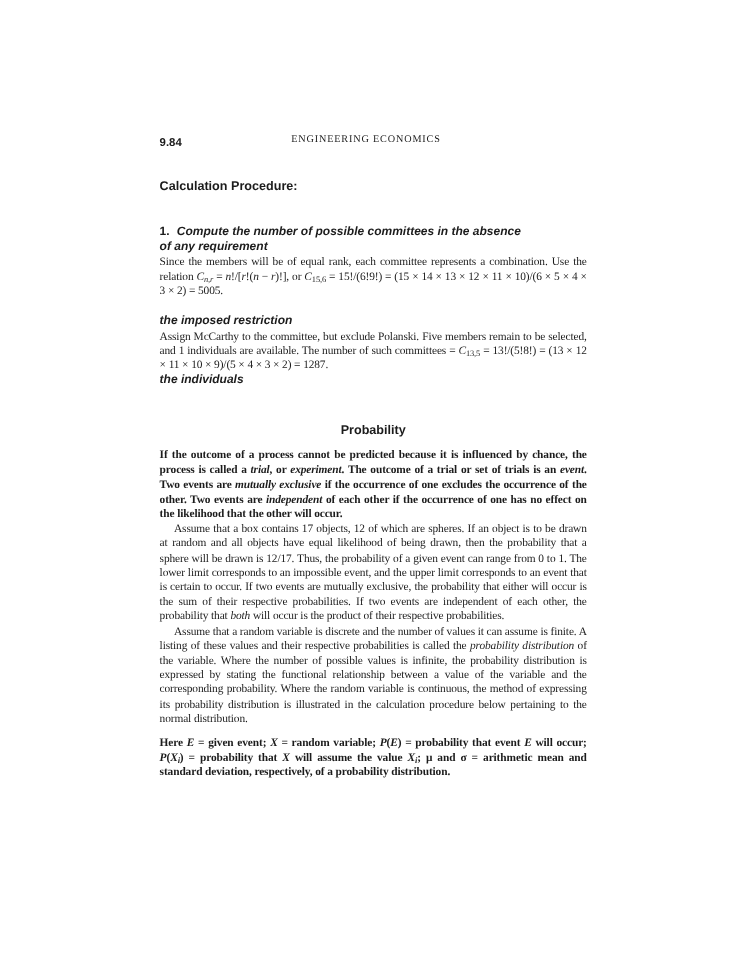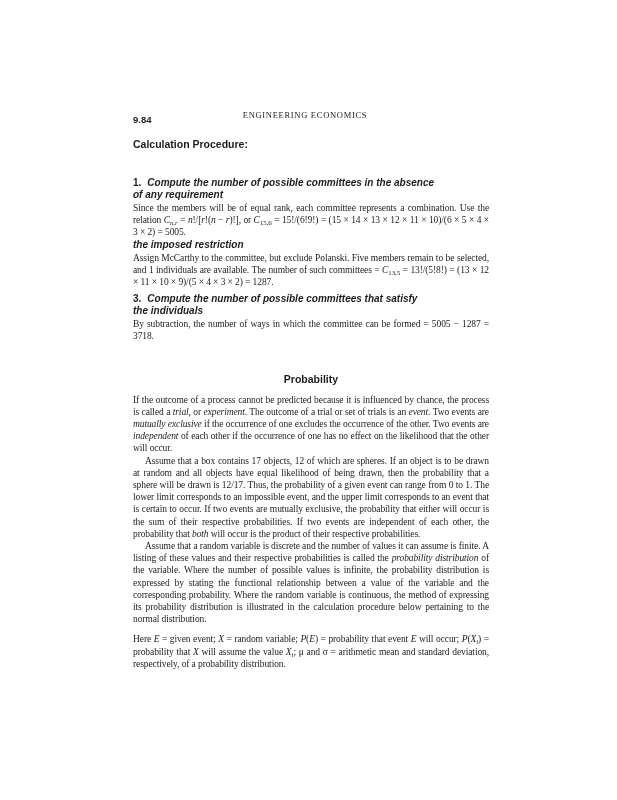--- a/index.html
+++ b/index.html
@@ -34,21 +34,21 @@
     font-size:8.5px;
     letter-spacing:0.7px;
   }
   .section-heading {
     font-family:"Liberation Sans", sans-serif;
     font-weight:700;
     font-size:10.5px;
     line-height:13px;
     margin:0;
   }
-  .calc-heading { margin-top:17px; }
+  .calc-heading { margin-top:28px; }
   .prob-heading { margin-top:30px;text-align:center; }
   .not-heading  { margin-top:29px; }
   .step-title {
     font-family:"Liberation Sans", sans-serif;
     font-weight:700;
     font-style:italic;
     font-size:10px;
     line-height:12px;
     margin:5px 0 0 0;
   }
@@ -58,21 +58,21 @@
     padding-right:6px;
   }
   .step-body, .para {
     font-size:9.5px;
     line-height:12.2px;
     text-align:justify;
     margin:1px 0 0 0;
     letter-spacing:-0.1px;
   }
   .para { margin:0; }
-  .para-first { margin-top:8px; }
+  .para-first { margin-top:8px;font-weight:bold; }
   .para.indent { text-indent:12px; }
   .it { font-style:italic; }
   sub {
     font-size:7px;
     line-height:0;
     vertical-align:baseline;
     position:relative;
     top:2px;
   }
 </style>
@@ -90,28 +90,26 @@
     <section>
       <h2 class="section-heading calc-heading">Calculation Procedure:</h2>
 
       <div class="step">
         <p class="step-title step-title-first"><span class="step-num">1.</span><span>Compute the number of possible committees in the absence</span></p>
         <p class="step-title" style="margin-top:0;">of any requirement</p>
         <p class="step-body"><span>Since the members will be of equal rank, each committee represents a combination. Use the relation </span><span class="it">C</span><sub class="it">n,r</sub><span> = </span><span class="it">n</span><span>!/[</span><span class="it">r</span><span>!(</span><span class="it">n</span><span> − </span><span class="it">r</span><span>)!], or </span><span class="it">C</span><sub>15,6</sub><span> = 15!/(6!9!) = (15 × 14 × 13 × 12 × 11 × 10)/(6 × 5 × 4 × 3 × 2) = 5005.</span></p>
       </div>
 
       <div class="step">
-        <p class="step-title" style="margin-top:0;">the imposed restriction</p>
+        <p class="step-title" style="margin-top:12px;">the imposed restriction</p>
         <p class="step-body"><span>Assign McCarthy to the committee, but exclude Polanski. Five members remain to be selected, and 1 individuals are available. The number of such committees = </span><span class="it">C</span><sub>13,5</sub><span> = 13!/(5!8!) = (13 × 12 × 11 × 10 × 9)/(5 × 4 × 3 × 2) = 1287.</span></p>
       </div>
 
       <div class="step">
-        <p class="step-title"><span class="step-num">3.</span><span>Compute the number of possible committees that satisfy</span></p>
         <p class="step-title" style="margin-top:0;">the individuals</p>
-        <p class="step-body"><span>By subtraction, the number of ways in which the committee can be formed = 5005 − 1287 = 3718.</span></p>
       </div>
     </section>
 
     <section>
       <h2 class="section-heading prob-heading">Probability</h2>
       <p class="para para-first"><span>If the outcome of a process cannot be predicted because it is influenced by chance, the process is called a </span><span class="it">trial</span><span>, or </span><span class="it">experiment</span><span>. The outcome of a trial or set of trials is an </span><span class="it">event</span><span>. Two events are </span><span class="it">mutually exclusive</span><span> if the occurrence of one excludes the occurrence of the other. Two events are </span><span class="it">independent</span><span> of each other if the occurrence of one has no effect on the likelihood that the other will occur.</span></p>
       <p class="para indent"><span>Assume that a box contains 17 objects, 12 of which are spheres. If an object is to be drawn at random and all objects have equal likelihood of being drawn, then the probability that a sphere will be drawn is 12/17. Thus, the probability of a given event can range from 0 to 1. The lower limit corresponds to an impossible event, and the upper limit corresponds to an event that is certain to occur. If two events are mutually exclusive, the probability that either will occur is the sum of their respective probabilities. If two events are independent of each other, the probability that </span><span class="it">both</span><span> will occur is the product of their respective probabilities.</span></p>
       <p class="para indent"><span>Assume that a random variable is discrete and the number of values it can assume is finite. A listing of these values and their respective probabilities is called the </span><span class="it">probability distribution</span><span> of the variable. Where the number of possible values is infinite, the probability distribution is expressed by stating the functional relationship between a value of the variable and the corresponding probability. Where the random variable is continuous, the method of expressing its probability distribution is illustrated in the calculation procedure below pertaining to the normal distribution.</span></p>
     </section>
 

